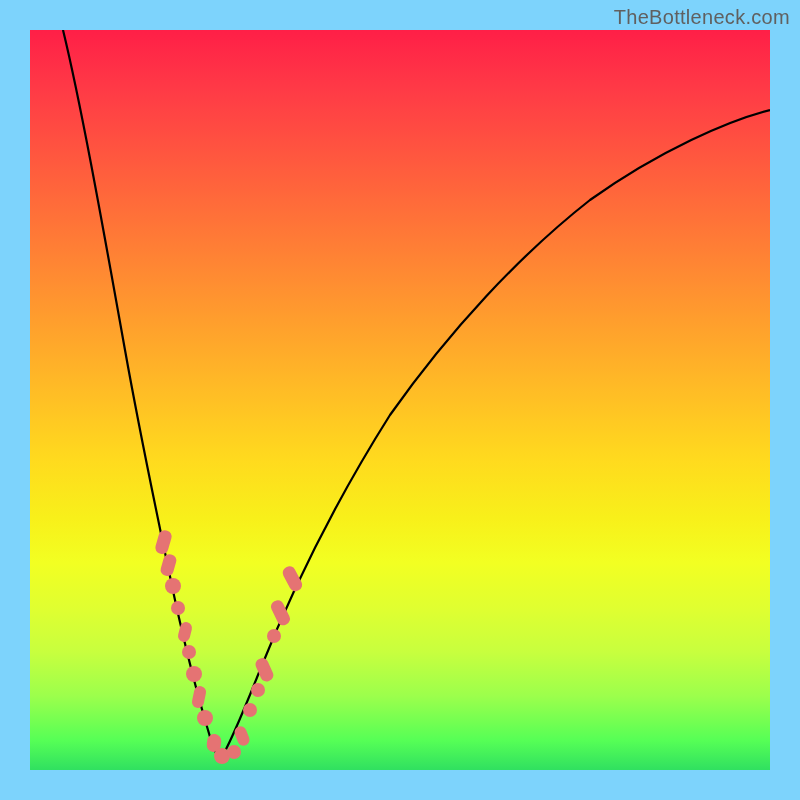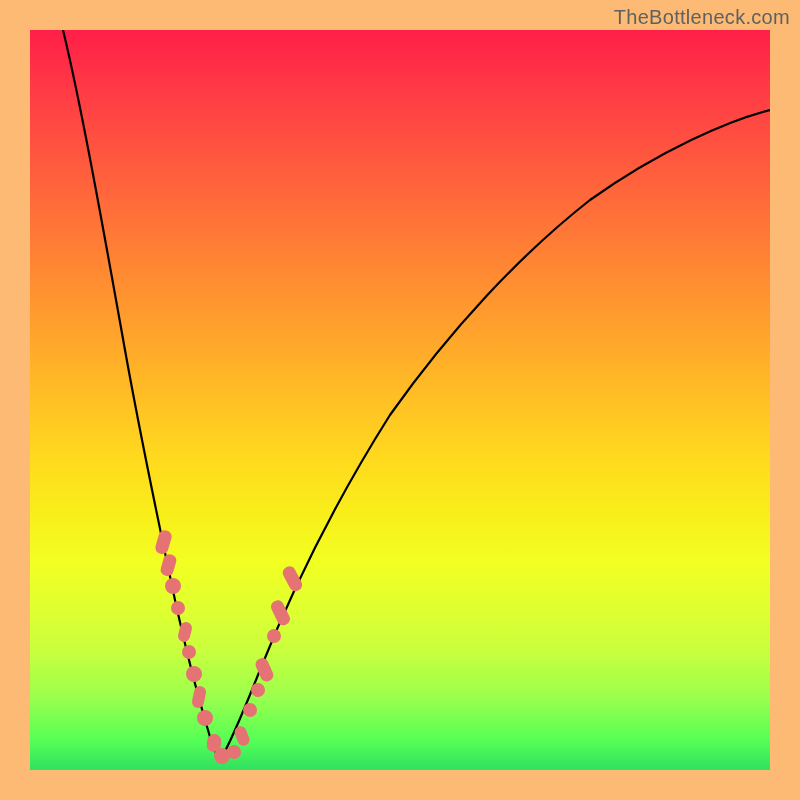--- a/index.html
+++ b/index.html
@@ -8,21 +8,21 @@
     width: 800px;
     height: 800px;
     overflow: hidden;
     background: #000;
     font-family: Arial, Helvetica, sans-serif;
   }
   .outer {
     position: relative;
     width: 800px;
     height: 800px;
-    background: #fdba74;
+    background: #7dd3fc;
   }
   .plot-area {
     position: absolute;
     left: 30px;
     top: 30px;
     width: 740px;
     height: 740px;
     
     background: linear-gradient(
       to bottom,

